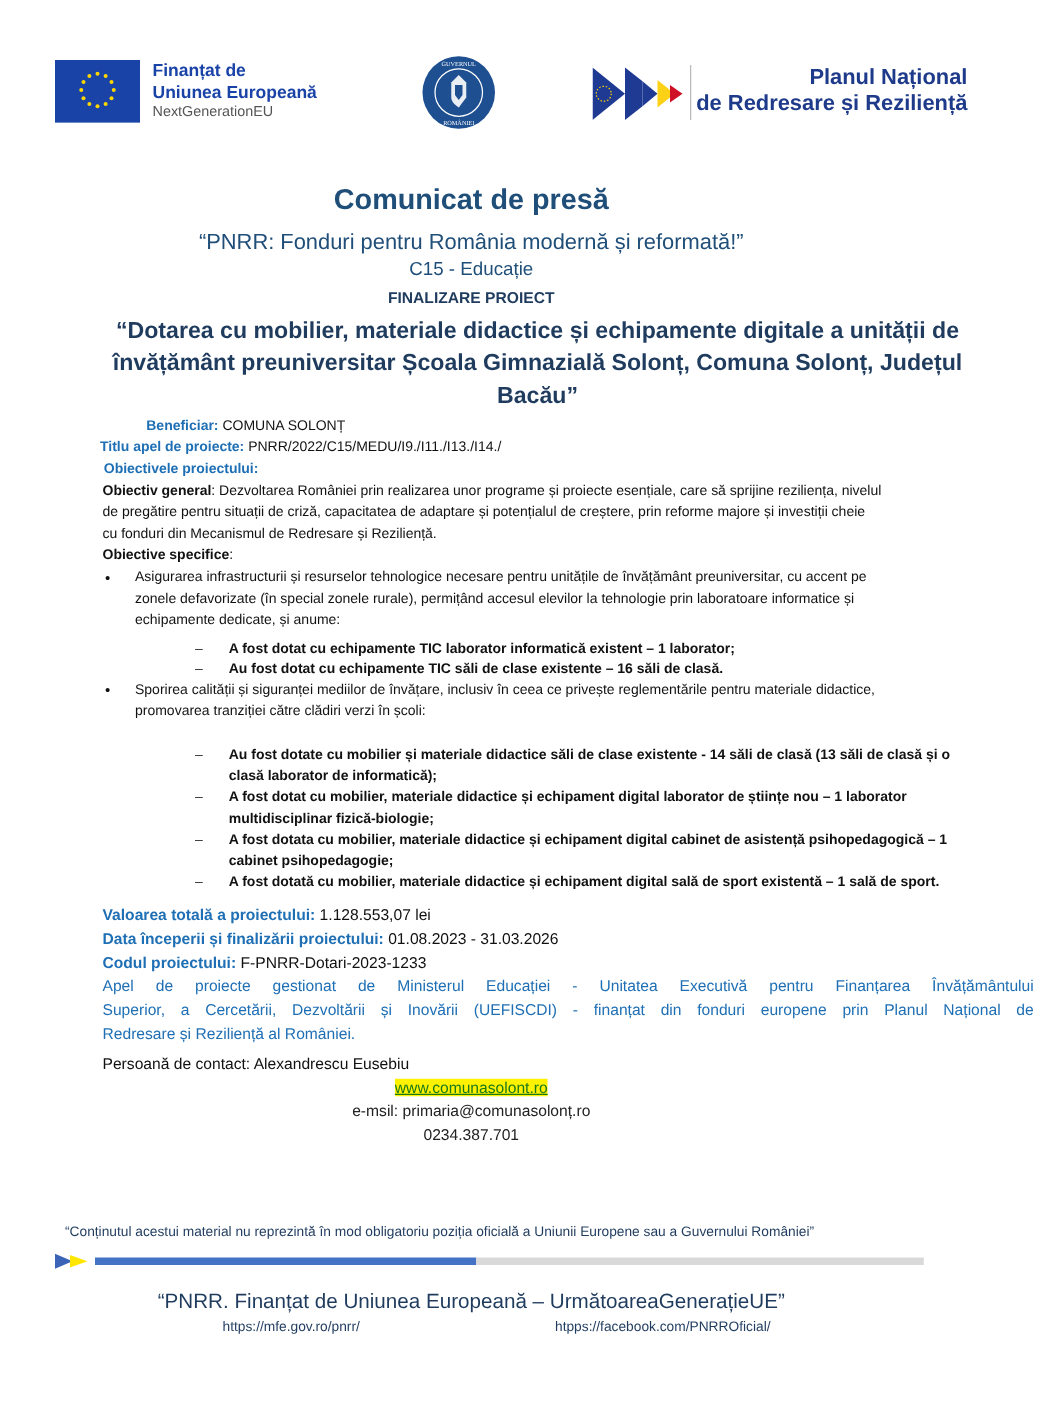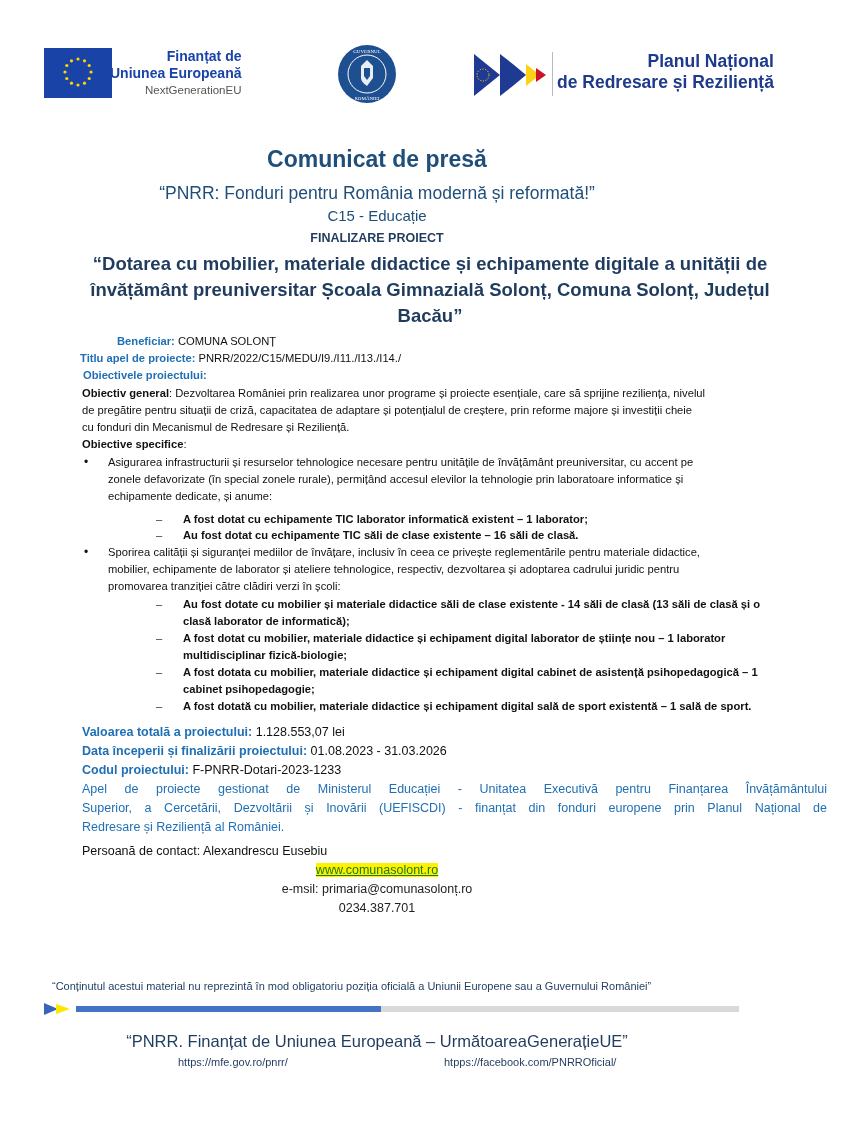--- a/index.html
+++ b/index.html
@@ -2,21 +2,21 @@
 <html><head>
 <meta charset="utf-8">
 <style>
   html, body { margin: 0; padding: 0; background: #ffffff; }
   body { width: 850px; height: 1134px; position: relative; overflow: hidden; font-family: "Liberation Sans", sans-serif; color: #111; }
   .abs { position: absolute; }
 
   
   .eu-flag { left: 44px; top: 48px; width: 68px; height: 50px; background: #1a43a8; }
   .eu-flag svg { width: 100%; height: 100%; }
-  .eu-text { left: 110px; top: 48px; color: #1a43a8; text-align: right; }
+  .eu-text { left: 122px; top: 48px; color: #1a43a8; }
   .eu-text .l1, .eu-text .l2 { font-weight: bold; font-size: 14px; line-height: 17px; }
   .eu-text .l3 { font-size: 11.5px; color: #555; line-height: 17px; }
   .gov-seal { left: 337px; top: 44px; width: 60px; height: 60px; }
   .pnrr-logo { left: 474px; top: 50px; width: 78px; height: 50px; }
   .pnrr-divider { left: 552px; top: 52px; width: 1px; height: 44px; background: #bbb; }
   .pnrr-text { left: 557px; top: 51px; color: #1e3a8a; font-size: 17.5px; line-height: 21px; font-weight: bold; text-align: right; }
 
   
   .center { left: 0; width: 754px; text-align: center; }
   .title { top: 146px; font-size: 23px; font-weight: bold; color: #1f4e79; }
@@ -138,21 +138,20 @@
   <div>echipamente dedicate, și anume:</div>
 </div>
 <div class="abs body dash" style="top:511px;">–</div>
 <div class="abs body bold" style="left:183px; top:511px;">A fost dotat cu echipamente TIC laborator informatică existent – 1 laborator;</div>
 <div class="abs body dash" style="top:527px;">–</div>
 <div class="abs body bold" style="left:183px; top:527px;">Au fost dotat cu echipamente TIC săli de clase existente – 16 săli de clasă.</div>
 
 <div class="abs body bullet" style="top:544px;">•</div>
 <div class="abs body justify" style="left:108px; top:544px; width:718px;">
   <div>Sporirea calității și siguranței mediilor de învățare, inclusiv în ceea ce privește reglementările pentru materiale didactice,</div>
-  <div>mobilier, echipamente de laborator și ateliere tehnologice, respectiv, dezvoltarea și adoptarea cadrului juridic pentru</div>
   <div>promovarea tranziției către clădiri verzi în școli:</div>
 </div>
 
 <div class="abs body dash" style="top:596px;">–</div>
 <div class="abs body bold" style="left:183px; top:596px; width:640px;">
   <div>Au fost dotate cu mobilier și materiale didactice săli de clase existente  - 14 săli de clasă (13 săli de clasă și o</div>
   <div>clasă laborator de informatică);</div>
 </div>
 <div class="abs body dash" style="top:630px;">–</div>
 <div class="abs body bold" style="left:183px; top:630px; width:640px;">

